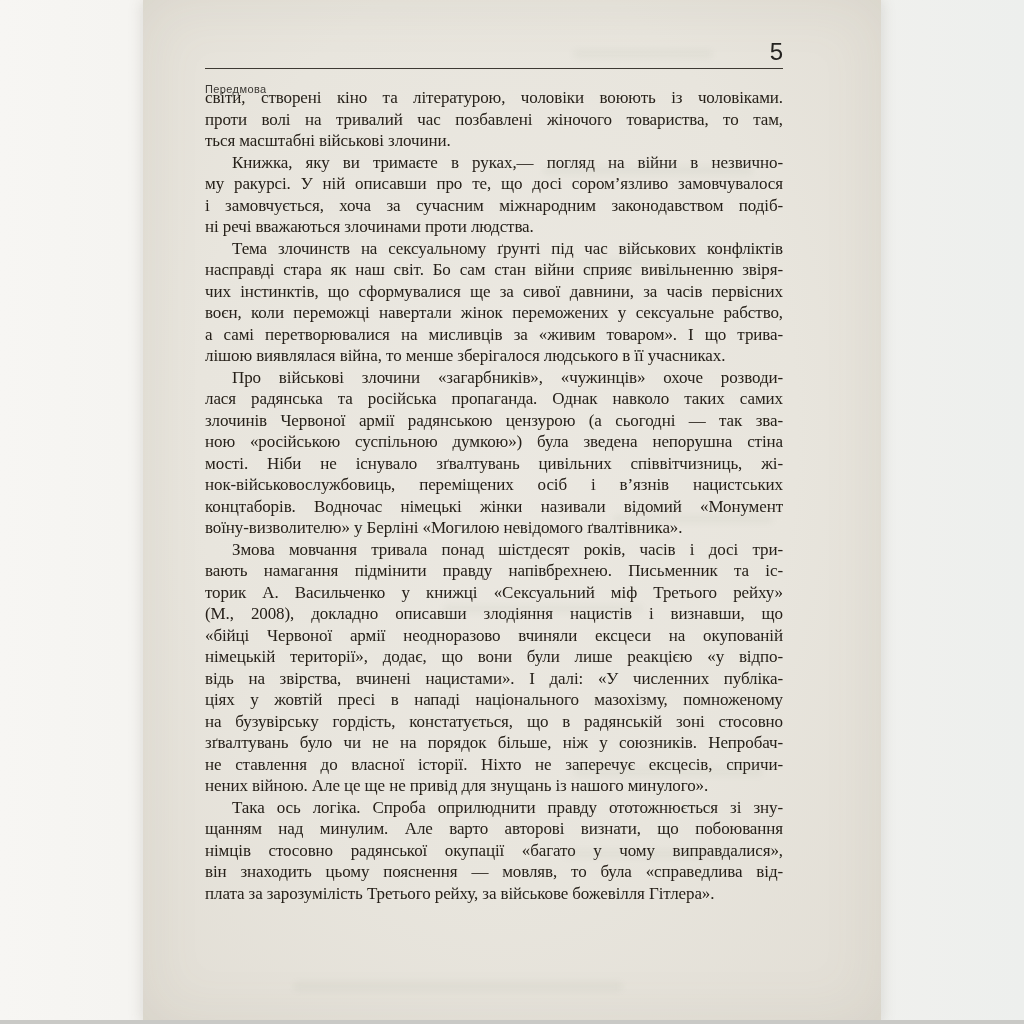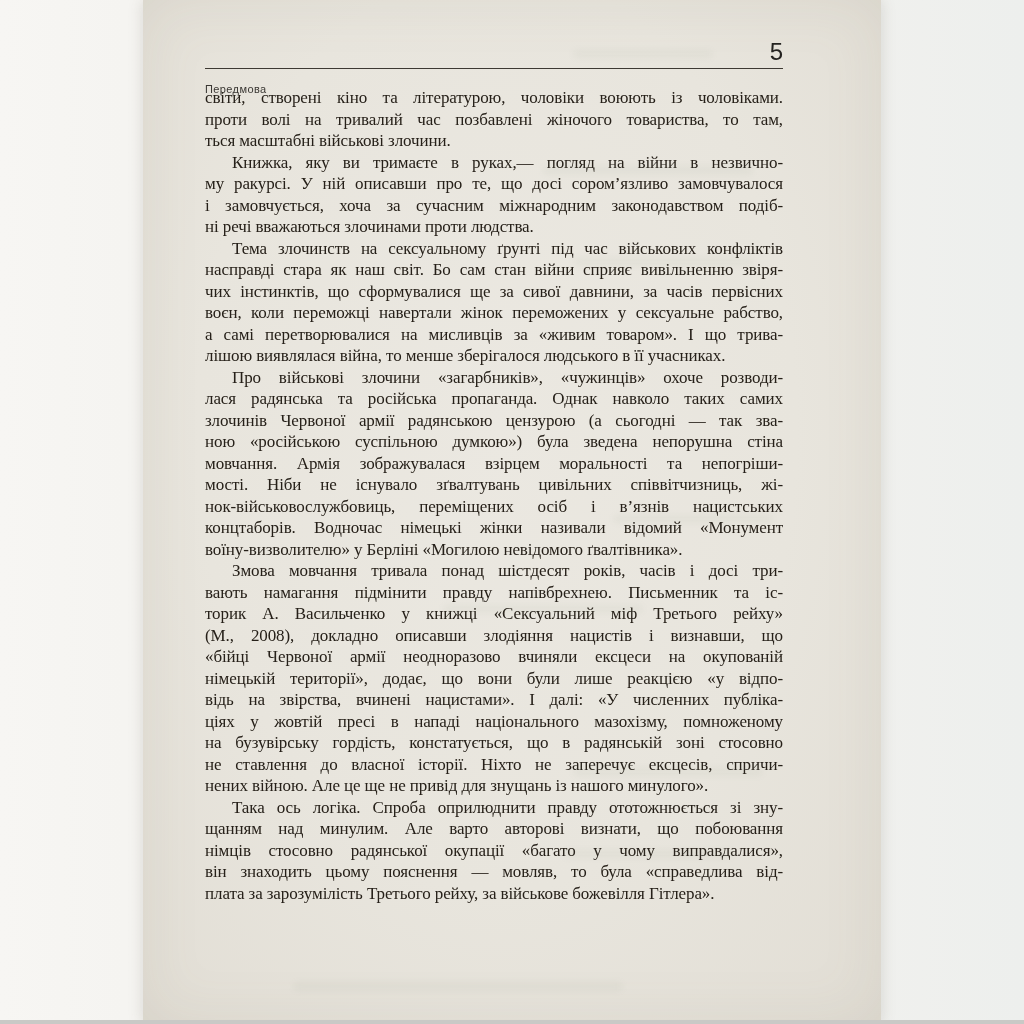--- a/index.html
+++ b/index.html
@@ -101,36 +101,36 @@
           <div class="line">чих інстинктів, що сформувалися ще за сивої давнини, за часів первісних</div>
           <div class="line">воєн, коли переможці навертали жінок переможених у сексуальне рабство,</div>
           <div class="line">а самі перетворювалися на мисливців за «живим товаром». І що трива-</div>
           <div class="line plast">лішою виявлялася війна, то менше зберігалося людського в її учасниках.</div>
         </div>
         <div>
           <div class="line indent">Про військові злочини «загарбників», «чужинців» охоче розводи-</div>
           <div class="line">лася радянська та російська пропаганда. Однак навколо таких самих</div>
           <div class="line">злочинів Червоної армії радянською цензурою (а сьогодні — так зва-</div>
           <div class="line">ною «російською суспільною думкою») була зведена непорушна стіна</div>
-          <div class="line">мовчання. Армія зображувалася взірцем моральності та непогріши-</div>
           <div class="line">мості. Ніби не існувало зґвалтувань цивільних співвітчизниць, жі-</div>
           <div class="line">нок-військовослужбовиць, переміщених осіб і в’язнів нацистських</div>
           <div class="line">концтаборів. Водночас німецькі жінки називали відомий «Монумент</div>
           <div class="line plast">воїну-визволителю» у Берліні «Могилою невідомого ґвалтівника».</div>
         </div>
         <div>
           <div class="line indent">Змова мовчання тривала понад шістдесят років, часів і досі три-</div>
           <div class="line">вають намагання підмінити правду напівбрехнею. Письменник та іс-</div>
           <div class="line">торик А. Васильченко у книжці «Сексуальний міф Третього рейху»</div>
           <div class="line">(М., 2008), докладно описавши злодіяння нацистів і визнавши, що</div>
           <div class="line">«бійці Червоної армії неодноразово вчиняли ексцеси на окупованій</div>
           <div class="line">німецькій території», додає, що вони були лише реакцією «у відпо-</div>
           <div class="line">відь на звірства, вчинені нацистами». І далі: «У численних публіка-</div>
           <div class="line">ціях у жовтій пресі в нападі національного мазохізму, помноженому</div>
           <div class="line">на бузувірську гордість, констатується, що в радянській зоні стосовно</div>
+          <div class="line">зґвалтувань було чи не на порядок більше, ніж у союзників. Непробач-</div>
           <div class="line">не ставлення до власної історії. Ніхто не заперечує ексцесів, спричи-</div>
           <div class="line plast">нених війною. Але це ще не привід для знущань із нашого минулого».</div>
         </div>
         <div>
           <div class="line indent">Така ось логіка. Спроба оприлюднити правду ототожнюється зі зну-</div>
           <div class="line">щанням над минулим. Але варто авторові визнати, що побоювання</div>
           <div class="line">німців стосовно радянської окупації «багато у чому виправдалися»,</div>
           <div class="line">він знаходить цьому пояснення — мовляв, то була «справедлива від-</div>
           <div class="line plast">плата за зарозумілість Третього рейху, за військове божевілля Гітлера».</div>
         </div>

